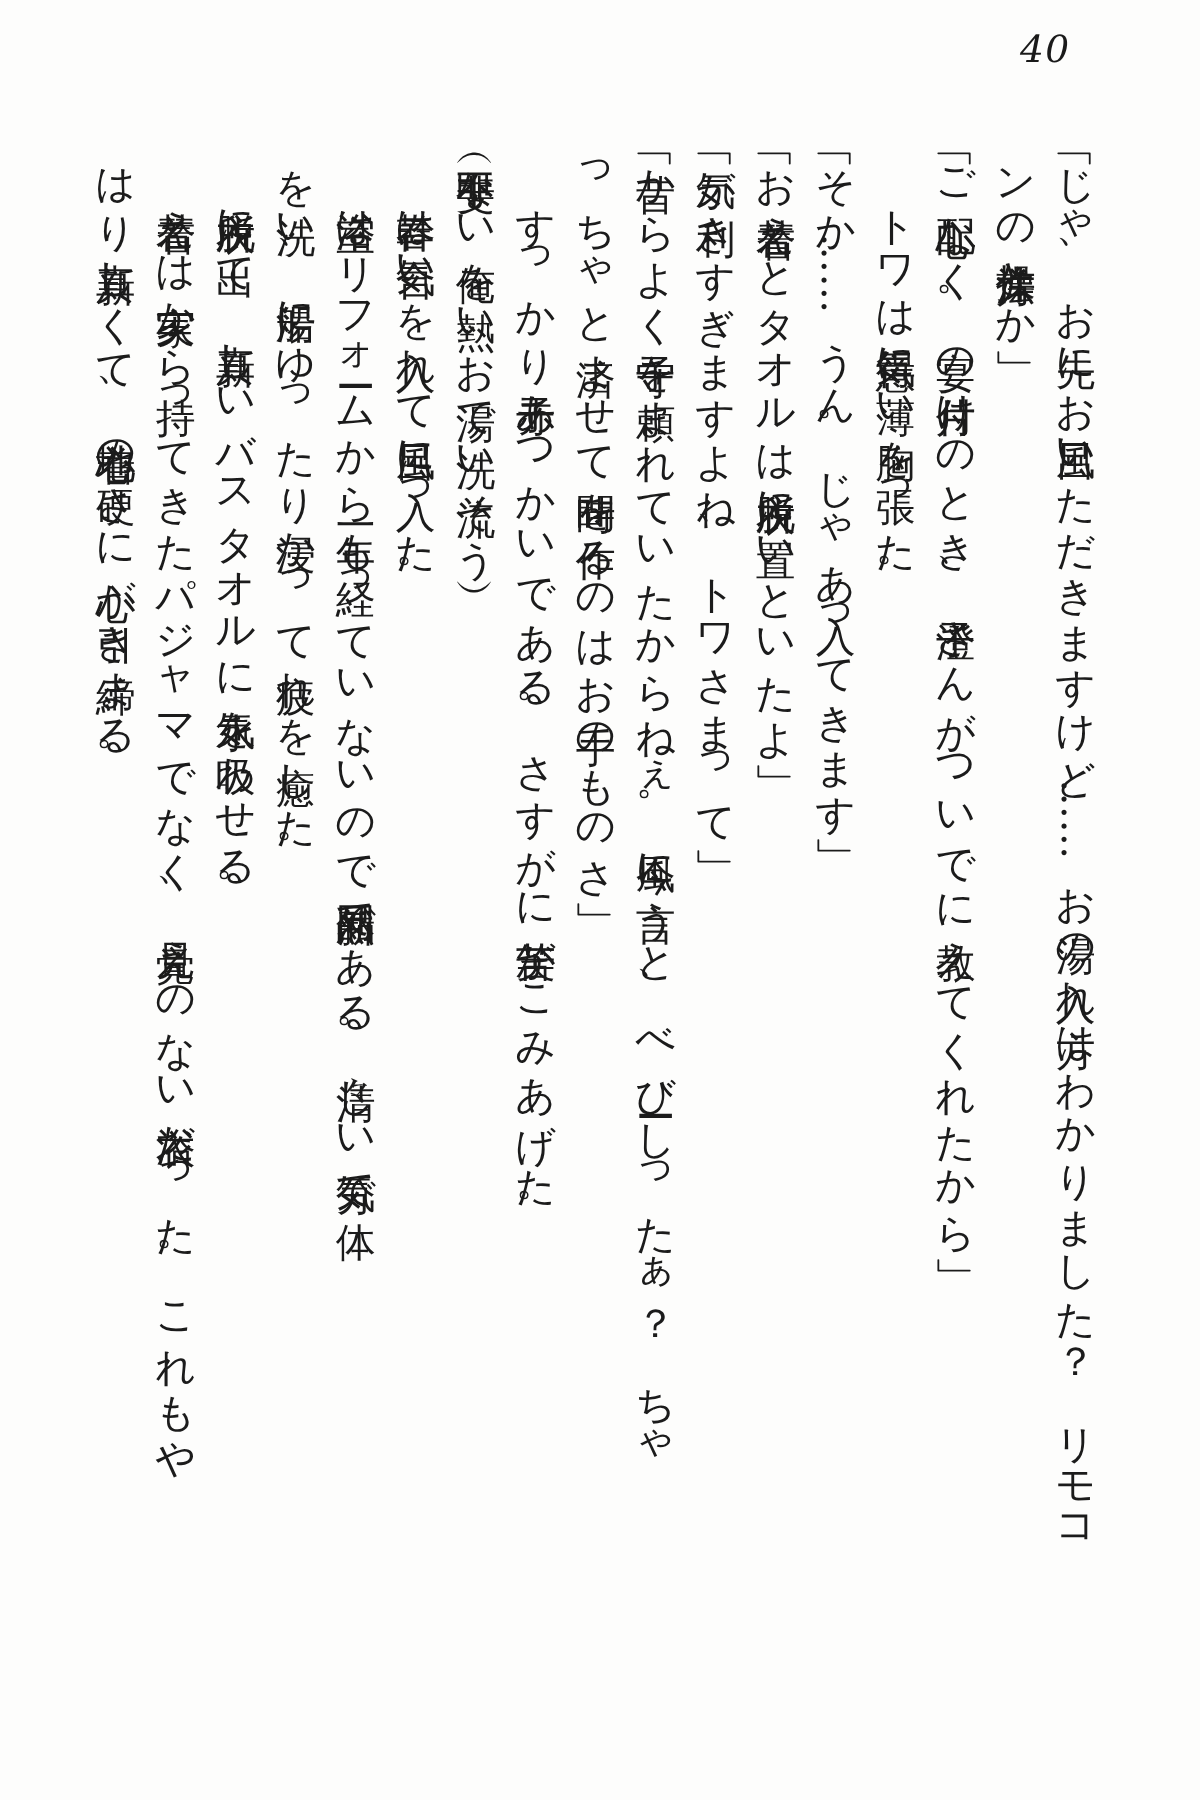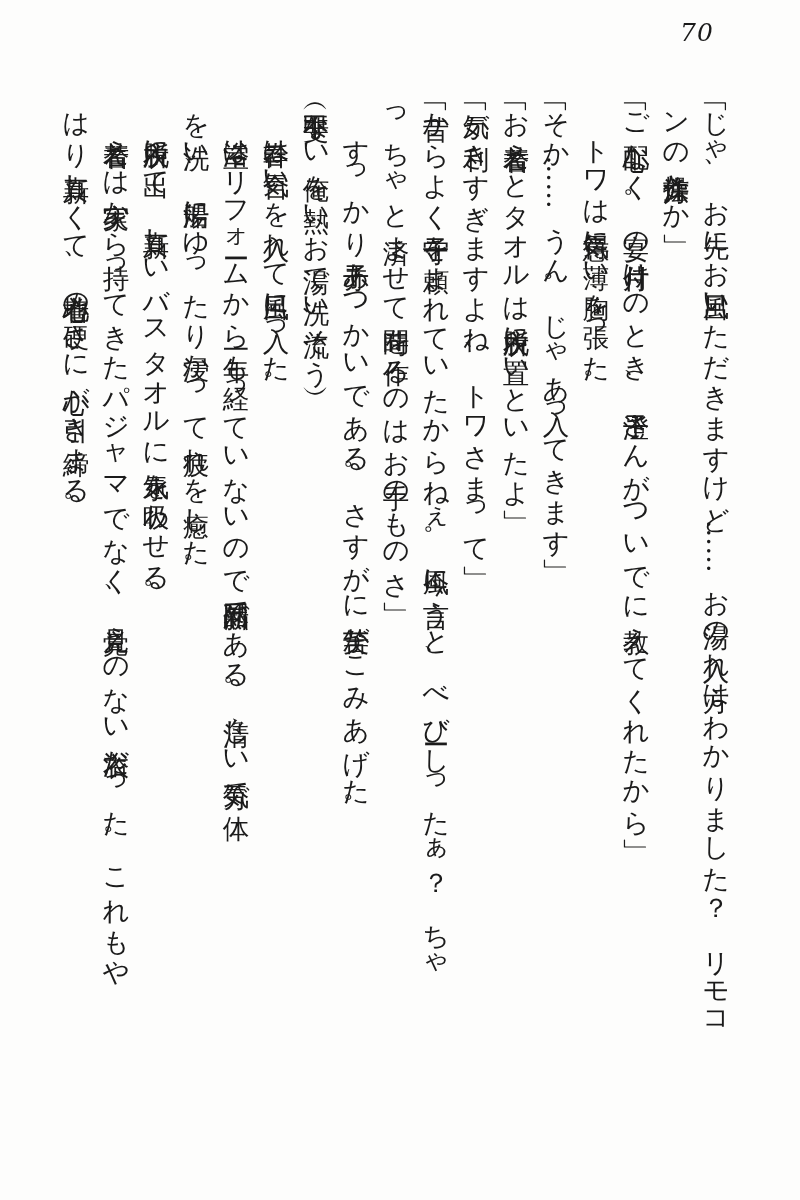--- a/index.html
+++ b/index.html
@@ -44,21 +44,21 @@
     padding: 0;
     line-height: 40px;
     white-space: nowrap;
   }
 </style>
 </head>
 <body>
 
 <div class="book-page">
 
-  <div class="page-number">70</div>
+  <div class="page-number">40</div>
 
   <div class="text-block">
     <p>「じゃ、お先にお風呂いただきますけど……お湯の入れ方はわかりました？　リモコ</p>
     <p>ンの操作方法とか」</p>
     <p>「ご心配なく。宴の片付けのとき、澄子さんがついでに教えてくれたから」</p>
     <p>　トワは得意気に薄い胸を張った。</p>
     <p>「そか……うん。じゃあ入ってきます」</p>
     <p>「お着替えとタオルは脱衣所に置いといたよ」</p>
     <p>「気が利きすぎますよね、トワさまって」</p>
     <p>「昔からよく子守を頼まれていたからねぇ。今風に言うと、べびーしったぁ？　ちゃ</p>

